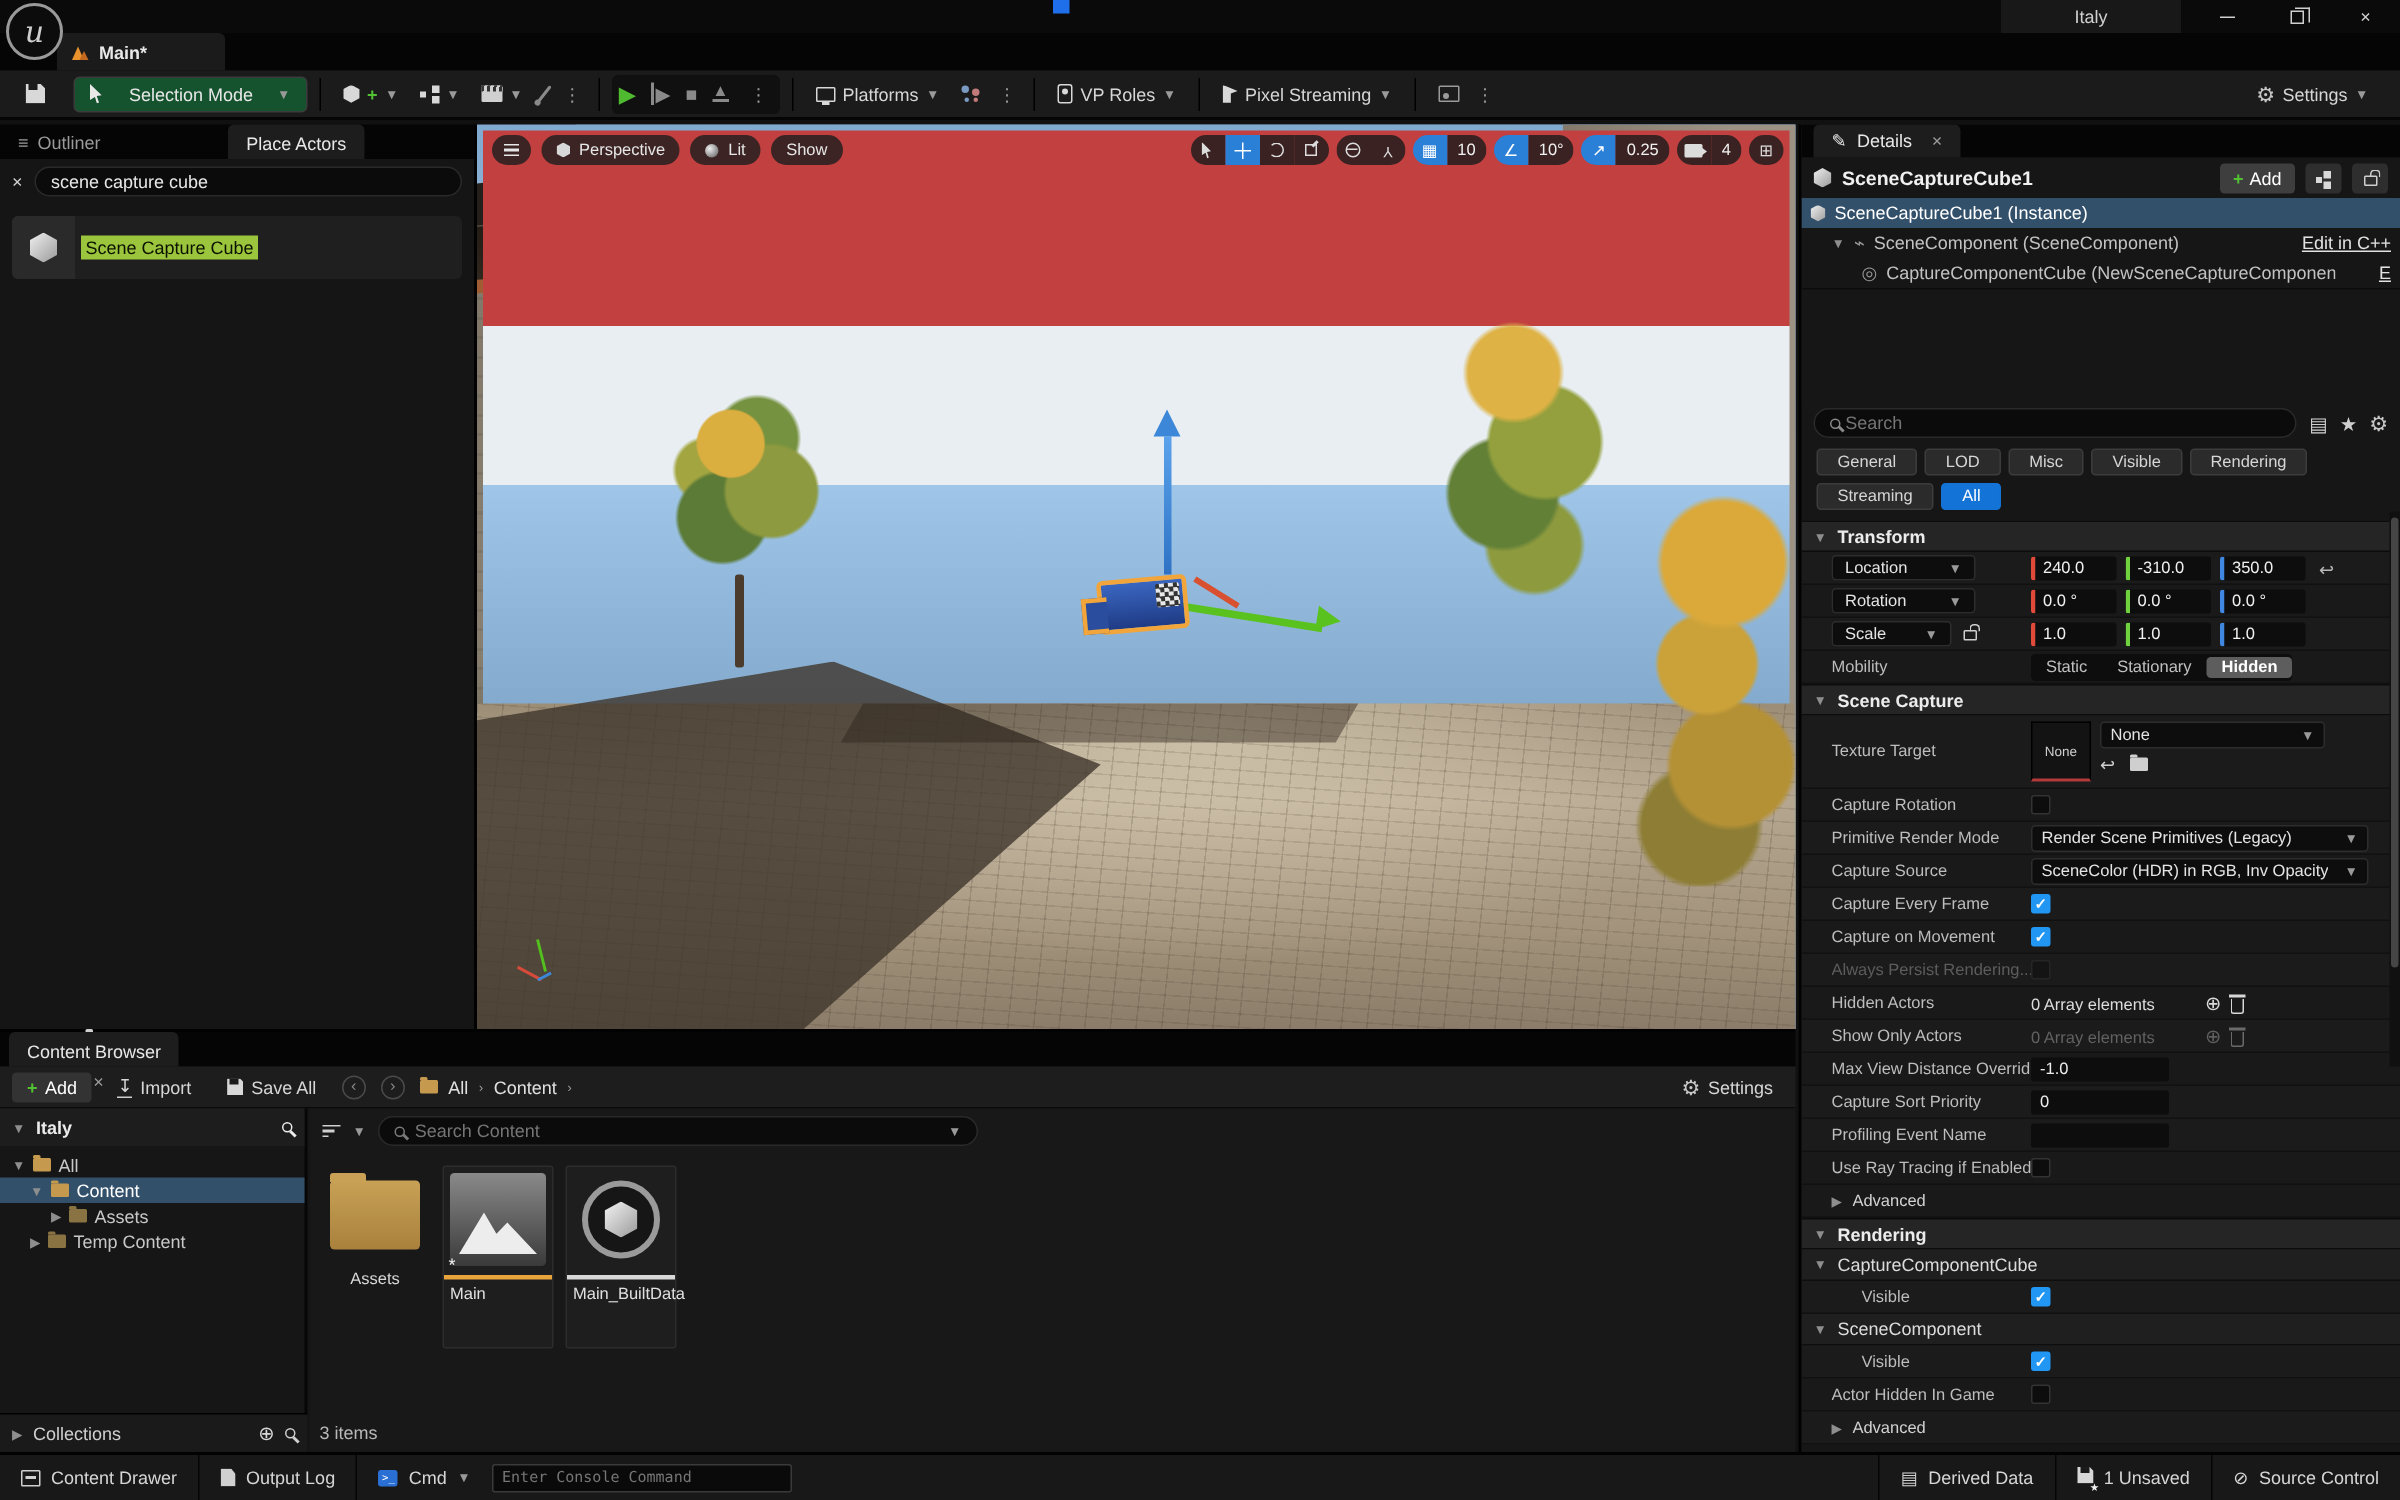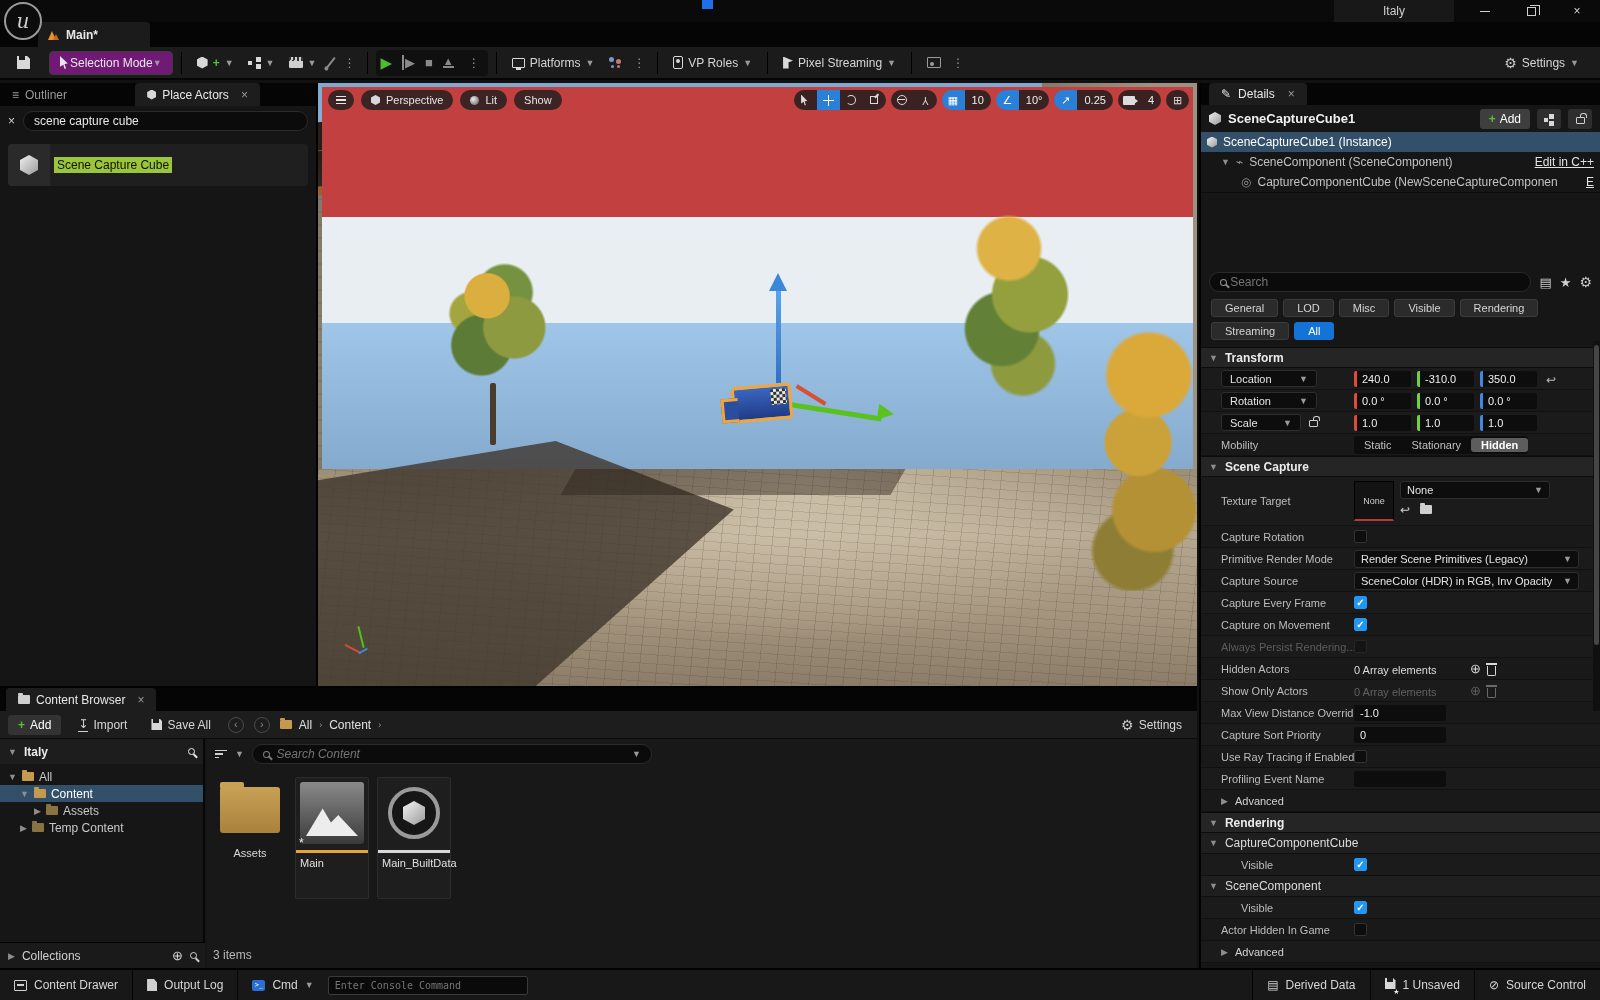--- a/index.html
+++ b/index.html
@@ -23,21 +23,21 @@
   .tabrow { position:absolute; left:0; top:22px; width:1600px; height:25px; background:#050505; }
   .main-tab { position:absolute; left:38px; top:0; width:112px; height:25px; background:#1b1b1b; border-radius:4px 4px 0 0; display:flex; align-items:center; gap:6px; padding-left:10px; color:#e8e8e8; font-weight:bold; font-size:12px; }
   .ic-level-mini { width:12px; height:10px; position:relative; display:inline-block; }
   .ic-level-mini::before { content:""; position:absolute; left:0; bottom:0; width:0; height:0; border-left:4px solid transparent; border-right:4px solid transparent; border-bottom:9px solid #e8912d; }
   .ic-level-mini::after { content:""; position:absolute; left:5px; bottom:0; width:0; height:0; border-left:3px solid transparent; border-right:3px solid transparent; border-bottom:6px solid #c46a1f; }
 
   
   .toolbar { position:absolute; left:0; top:47px; width:1600px; height:33px; background:#1b1b1b; border-bottom:2px solid #050505; display:flex; align-items:center; }
   .tb-sep { width:1px; height:22px; background:#000; margin:0 8px; }
   .tb-btn { display:flex; align-items:center; gap:5px; color:#d6d6d6; padding:4px 7px; border-radius:3px; font-size:12px; }
-  .selmode { background:#701a75; border:1px solid #3c3c3c; border-radius:4px; padding:4px 10px; margin-left:12px; display:flex; gap:0; align-items:center; color:#e8e8e8; }
+  .selmode { background:#14532d; border:1px solid #3c3c3c; border-radius:4px; padding:4px 10px; margin-left:12px; display:flex; gap:16px; align-items:center; color:#e8e8e8; }
   .caret { font-size:9px; color:#9a9a9a; }
   .ic-save { width:13px; height:13px; background:#d8d8d8; clip-path:polygon(0 0,78% 0,100% 22%,100% 100%,0 100%); position:relative; display:inline-block; }
   .ic-save::after { content:""; position:absolute; left:2px; top:0; width:6px; height:4px; background:#1b1b1b; }
   .ic-cursor { width:10px; height:13px; background:#e8e8e8; clip-path:polygon(0 0,78% 58%,45% 62%,60% 95%,46% 100%,33% 67%,0 82%); display:inline-block; }
   .ic-cube { width:11px; height:12px; background:#d8d8d8; clip-path:polygon(50% 0,100% 25%,100% 75%,50% 100%,0 75%,0 25%); display:inline-block; position:relative; }
   .plus-g { color:#52c234; font-weight:bold; }
   .ic-nodes { width:13px; height:12px; position:relative; display:inline-block; }
   .ic-nodes::before { content:""; position:absolute; left:0; top:4px; width:4px; height:4px; background:#d8d8d8; }
   .ic-nodes::after { content:""; position:absolute; right:0; top:0; width:5px; height:5px; background:#d8d8d8; box-shadow:0 7px 0 #d8d8d8; }
   .ic-clapper { width:14px; height:11px; background:#d0d0d0; border-radius:1px; position:relative; display:inline-block; }
@@ -59,21 +59,21 @@
   .ic-badge::before { content:""; position:absolute; left:2px; top:2px; width:4px; height:4px; border-radius:50%; background:#d8d8d8; }
   .ic-stream { width:10px; height:12px; background:#d8d8d8; clip-path:polygon(0 0,100% 35%,55% 48%,55% 100%,0 100%,0 0); display:inline-block; }
   .ic-tv { width:14px; height:11px; border:1px solid #9a9a9a; border-radius:1px; position:relative; display:inline-block; }
   .ic-tv::before { content:""; position:absolute; left:2px; bottom:1px; width:4px; height:4px; border-radius:50%; background:#9a9a9a; }
   .gear { color:#c8c8c8; font-size:14px; }
 
   
   .left-panel { position:absolute; left:0; top:83px; width:318px; height:603px; background:#151515; border-right:2px solid #020202; }
   .lp-tabs { height:23px; background:#050505; display:flex; }
   .lp-tab { display:flex; align-items:center; gap:6px; padding:0 12px; color:#9a9a9a; font-size:12px; }
-  .lp-tab.active { background:#1d1d1d; border-radius:4px 4px 0 0; color:#e8e8e8; }
+  .lp-tab.active { background:#1d1d1d; border-radius:4px 4px 0 0; color:#e8e8e8;flex-direction:column; }
   .xclose { color:#9a9a9a; font-size:12px; margin-left:6px; }
   .lp-search-row { display:flex; align-items:center; gap:8px; padding:5px 8px; }
   .searchpill { flex:1; background:#0b0b0b; border:1px solid #2a2a2a; border-radius:11px; height:20px; display:flex; align-items:center; padding:0 10px; color:#e8e8e8; }
   .searchpill input { background:transparent; border:none; outline:none; color:#e8e8e8; font-size:12px; width:100%; font-family:"Liberation Sans",sans-serif; }
   .result-row { margin:8px 8px; height:42px; background:#1f1f1f; border-radius:4px; display:flex; align-items:center; gap:4px; }
   .thumb { width:42px; height:42px; background:#2a2a2a; border-radius:4px 0 0 4px; display:flex; align-items:center; justify-content:center; }
   .cube3d-lg { width:18px; height:20px; background:linear-gradient(135deg,#f0f0f0,#9a9a9a); clip-path:polygon(50% 0,100% 25%,100% 75%,50% 100%,0 75%,0 25%); }
   .hl-green { background:#9bc53d; color:#0c1200; padding:1px 3px; font-size:12px; }
 
   
@@ -231,21 +231,21 @@
   .cb-src { height:25px; background:#1d1d1d; display:flex; align-items:center; gap:7px; padding:0 8px; color:#ececec; font-weight:bold; }
   .trow { height:17px; display:flex; align-items:center; gap:5px; color:#c8c8c8; font-size:12px; padding-left:8px; }
   .trow.sel { background:#33506b; color:#fff; }
   .collections { position:absolute; left:0; bottom:0; width:205px; height:26px; border-top:1px solid #000; background:#1a1a1a; display:flex; align-items:center; gap:7px; padding:0 8px; color:#d0d0d0; }
   .cb-right { position:absolute; left:207px; top:51px; right:0; bottom:0; background:#181818; }
   .cb-filterrow { display:flex; align-items:center; gap:8px; padding:5px 8px; }
   .icfilter { display:inline-flex; flex-direction:column; gap:2px; }
   .icfilter i { height:1.5px; background:#d0d0d0; }
   .icfilter i:nth-child(1){ width:12px; } .icfilter i:nth-child(2){ width:8px; } .icfilter i:nth-child(3){ width:4px; }
   .cb-search { width:400px; background:#0b0b0b; border:1px solid #2a2a2a; border-radius:11px; height:20px; display:flex; align-items:center; padding:0 10px; gap:7px; color:#7a7a7a; }
-  .cb-search input { background:transparent; border:none; outline:none; color:#e0e0e0; width:100%; font-family:"Liberation Sans",sans-serif; font-size:12px;font-style:italic; }
+  .cb-search input { background:transparent; border:none; outline:none; color:#e0e0e0; width:100%; font-family:"Liberation Sans",sans-serif; font-size:12px; }
   .grid { display:flex; gap:8px; padding:8px 6px; align-items:flex-start; }
   .tile { width:74px; display:flex; flex-direction:column; align-items:center; }
   .bigfolder { width:60px; height:46px; background:linear-gradient(180deg,#c8a156,#a9813c); border-radius:3px; position:relative; margin:10px 0 14px; }
   .bigfolder::before { content:""; position:absolute; top:-5px; left:0; width:24px; height:6px; background:#c8a156; border-radius:2px 2px 0 0; }
   .tlabel { color:#d8d8d8; font-size:11px; }
   .asset-card { width:74px; height:122px; background:#1e1e1e; border:1px solid #2c2c2c; border-radius:2px; position:relative; }
   .asset-ico { width:64px; height:62px; margin:4px auto 0; border-radius:3px; position:relative; }
   .ico-level { background:linear-gradient(180deg,#8a8a8a,#3a3a3a); }
   .ico-level::after { content:""; position:absolute; left:6px; bottom:8px; width:52px; height:30px; background:#ededed; clip-path:polygon(0 100%,32% 8%,48% 55%,62% 30%,100% 100%); }
   .ico-built { display:flex; align-items:center; justify-content:center; }
@@ -734,30 +734,30 @@
     <div class="pval">
         <span class="numfield">-1.0</span>
       </div>
   </div>
   <div class="prow">
     <div class="plabel">Capture Sort Priority</div>
     <div class="pval">
         <span class="numfield">0</span>
       </div>
   </div>
+  <div class="prow">
+    <div class="plabel">Profiling Event Name</div>
+    <div class="pval">
+        <span class="numfield"></span>
+      </div>
+  </div>
   <div class="prow alt">
     <div class="plabel">Use Ray Tracing if Enabled</div>
     <div class="pval">
         <span class="cb"></span>
-      </div>
-  </div>
-  <div class="prow">
-    <div class="plabel">Profiling Event Name</div>
-    <div class="pval">
-        <span class="numfield"></span>
       </div>
   </div>
   <div class="prow alt">
     <span class="car" style="margin-right:7px">▶</span>
     <div class="plabel" style="color:#d2d2d2">Advanced</div>
   </div>
 
   <div class="dsection">
       <span class="car">▼</span>
       <span>Rendering</span>

